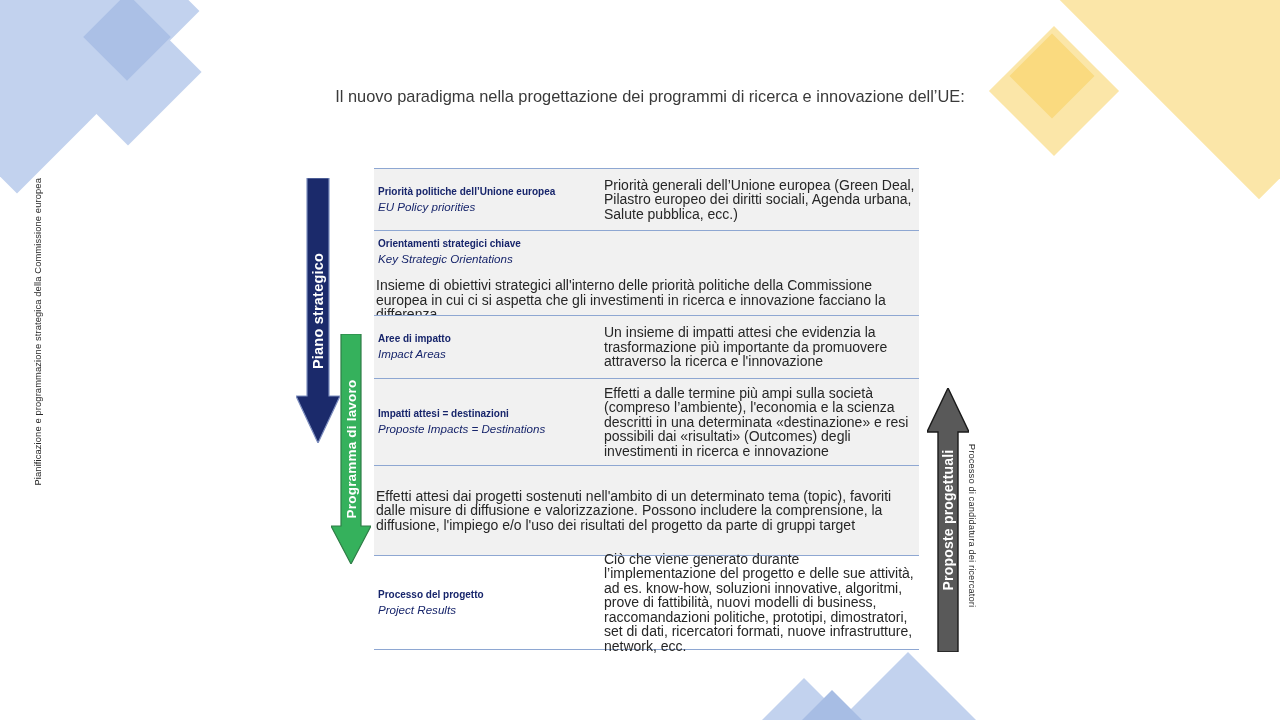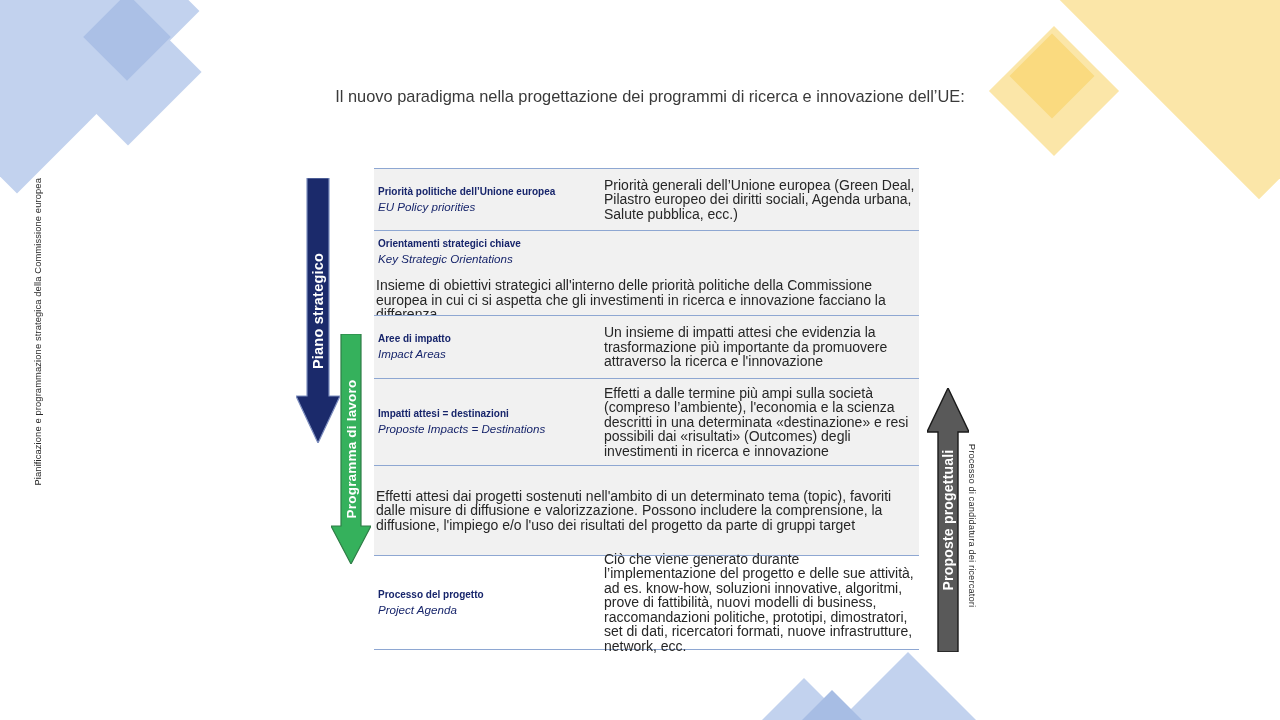--- a/index.html
+++ b/index.html
@@ -308,21 +308,21 @@
 
     <div class="row r4">
       <div class="cell-right">
         <span class="desc">Effetti attesi dai progetti sostenuti nell'ambito di un determinato tema (topic), favoriti dalle misure di diffusione e valorizzazione. Possono includere la comprensione, la diffusione, l'impiego e/o l'uso dei risultati del progetto da parte di gruppi target</span>
       </div>
     </div>
 
     <div class="row r5 white last-line">
       <div class="cell-left">
         <span class="lbl-it">Processo del progetto</span>
-        <span class="lbl-en">Project Agenda</span>
+        <span class="lbl-en">Project Results</span>
       </div>
       <div class="cell-right">
         <span class="desc">Ciò che viene generato durante l’implementazione del progetto e delle sue attività, ad es. know-how, soluzioni innovative, algoritmi, prove di fattibilità, nuovi modelli di business, raccomandazioni politiche, prototipi, dimostratori, set di dati, ricercatori formati, nuove infrastrutture, network, ecc.</span>
       </div>
     </div>
 
   </div>
 
 </div>
 

